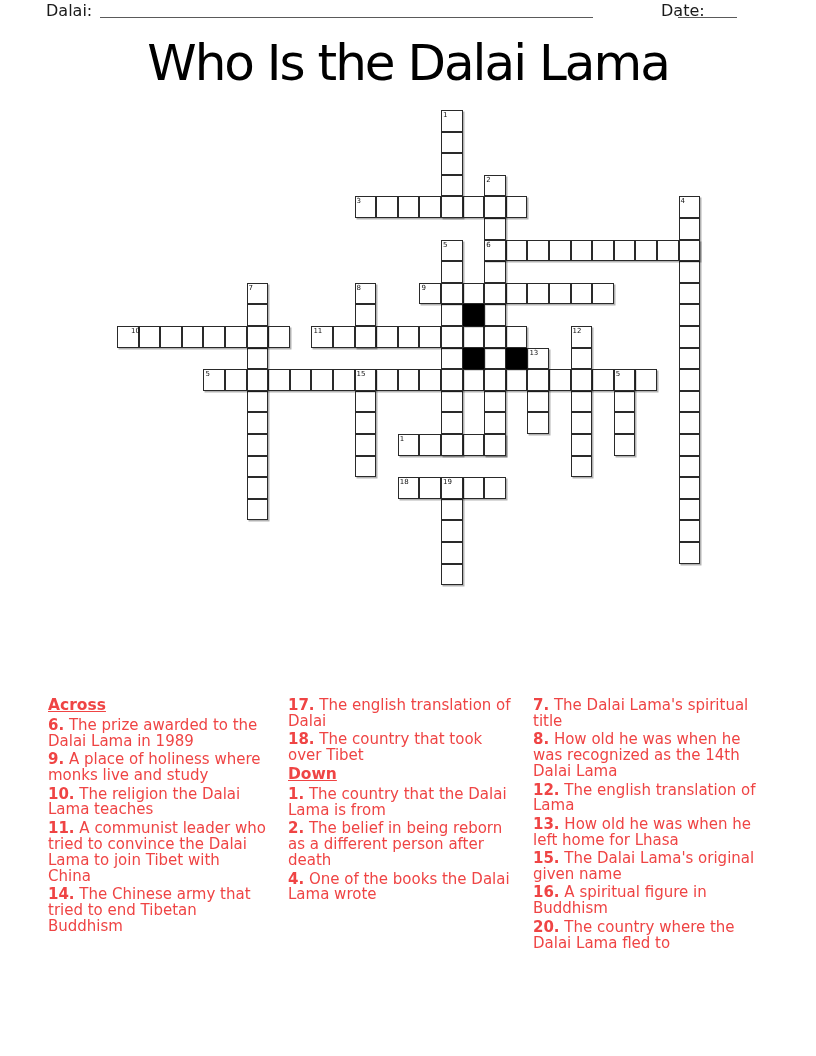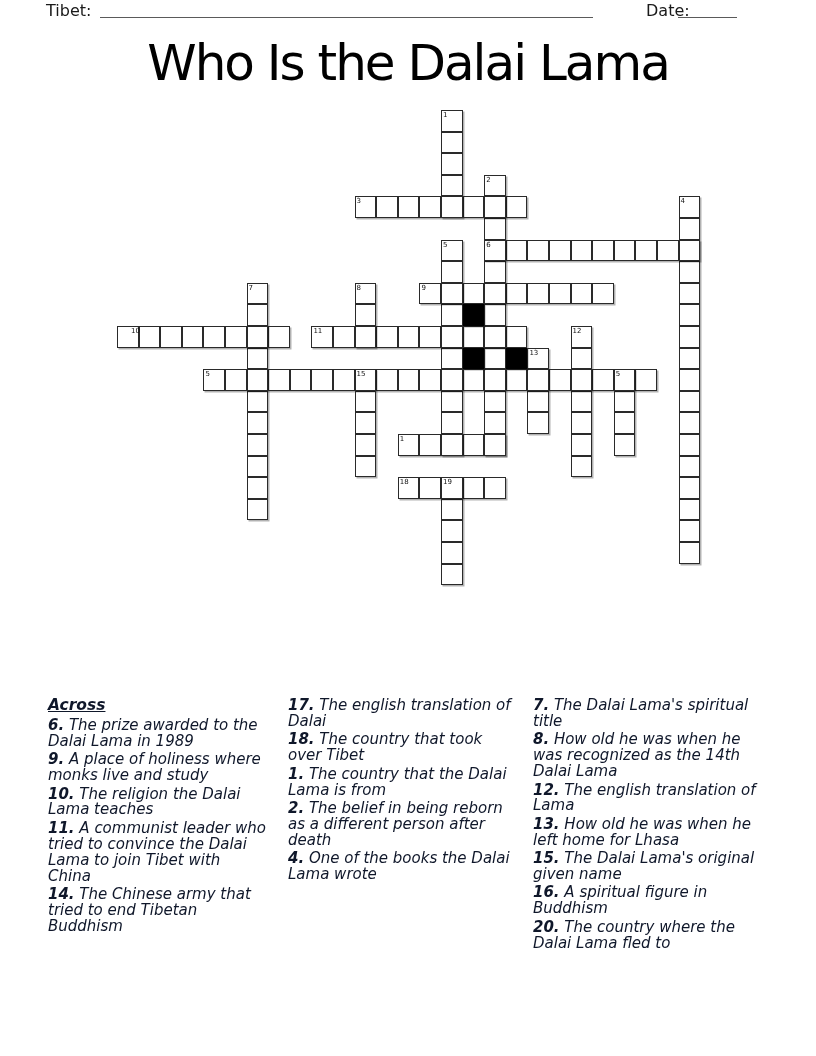--- a/index.html
+++ b/index.html
@@ -2,54 +2,54 @@
 <html><head>
 <meta charset="utf-8">
 <style>
   html,body{margin:0;padding:0;background:#ffffff;}
   #page{position:relative;width:816px;height:1056px;background:#ffffff;overflow:hidden;
         font-family:"DejaVu Sans","Liberation Sans",sans-serif;color:#111;}
 
   
   .hdr-label{position:absolute;top:1px;font-size:16px;color:#1a1a1a;}
   #name-label{left:46px;}
-  #date-label{left:646px;}
+  #date-label{left:661px;}
   .write-line{position:absolute;top:17px;border-bottom:1.6px solid #5a5a5a;height:0;}
   #name-line{left:100px;width:493px;}
   #date-line{left:678px;width:59px;}
 
   
   #title{position:absolute;top:34px;left:0;width:816px;text-align:center;
          font-size:50px;letter-spacing:-2px;font-weight:500;color:#000;white-space:nowrap;}
 
   
   #grid{position:absolute;left:0;top:0;width:816px;height:700px;}
   .cell{position:absolute;background:#fff;border:1px solid #2a2a2a;box-sizing:border-box;z-index:1;}
   .word{position:absolute;border:1.7px solid #2a2a2a;box-sizing:border-box;
         box-shadow:1.5px 1.5px 0 rgba(0,0,0,0.30);pointer-events:none;z-index:2;}
   .blackcell{position:absolute;background:#000;border:1px solid #000;box-sizing:border-box;
         box-shadow:1.5px 1.5px 0 rgba(0,0,0,0.30);z-index:3;}
   .num{position:absolute;font-size:7px;line-height:7px;color:#111;z-index:5;pointer-events:none;}
 
   
-  .clue-col{position:absolute;top:698px;font-size:15px;line-height:15.9px;color:#0f172a;font-style:italic;}
+  .clue-col{position:absolute;top:698px;font-size:15px;line-height:15.9px;color:#ef4444;}
   #clue-col-1{left:48px;width:218px;}
   #clue-col-2{left:288px;width:228px;}
   #clue-col-3{left:533px;width:224px;}
   .clue{margin:0 0 2.5px 0;}
   .clue b{font-weight:bold;}
   .clue-head{font-weight:bold;text-decoration:underline;font-size:15.5px;margin:0 0 4px 0;}
   .clue-head.mid{margin-top:3px;}
 </style>
 </head>
 <body>
 
 <div id="page">
 
-  <span id="name-label" class="hdr-label">Tibet:</span>
+  <span id="name-label" class="hdr-label">Dalai:</span>
   <div id="name-line" class="write-line"></div>
 
   <span id="date-label" class="hdr-label">Date:</span>
   <div id="date-line" class="write-line"></div>
 
   <div id="title">Who Is the Dalai Lama</div>
 
   <div id="grid">
       <div class="cell" style="left: 441px; top: 110px; width: 21.6px; height: 21.6px;"></div>
       <div class="cell" style="left: 441px; top: 131.6px; width: 21.6px; height: 21.6px;"></div>
@@ -258,20 +258,21 @@
       <div class="clue-head">Across</div>
       <p class="clue"><b>6.</b> The prize awarded to the Dalai Lama in 1989</p>
       <p class="clue"><b>9.</b> A place of holiness where monks live and study</p>
       <p class="clue"><b>10.</b> The religion the Dalai Lama teaches</p>
       <p class="clue"><b>11.</b> A communist leader who tried to convince the Dalai Lama to join Tibet with China</p>
       <p class="clue"><b>14.</b> The Chinese army that tried to end Tibetan Buddhism</p>
     </div>
   <div id="clue-col-2" class="clue-col">
       <p class="clue"><b>17.</b> The english translation of Dalai</p>
       <p class="clue"><b>18.</b> The country that took over Tibet</p>
+      <div class="clue-head mid">Down</div>
       <p class="clue"><b>1.</b> The country that the Dalai Lama is from</p>
       <p class="clue"><b>2.</b> The belief in being reborn as a different person after death</p>
       <p class="clue"><b>4.</b> One of the books the Dalai Lama wrote</p>
     </div>
   <div id="clue-col-3" class="clue-col">
       <p class="clue"><b>7.</b> The Dalai Lama's spiritual title</p>
       <p class="clue"><b>8.</b> How old he was when he was recognized as the 14th Dalai Lama</p>
       <p class="clue"><b>12.</b> The english translation of Lama</p>
       <p class="clue"><b>13.</b> How old he was when he left home for Lhasa</p>
       <p class="clue"><b>15.</b> The Dalai Lama's original given name</p>

